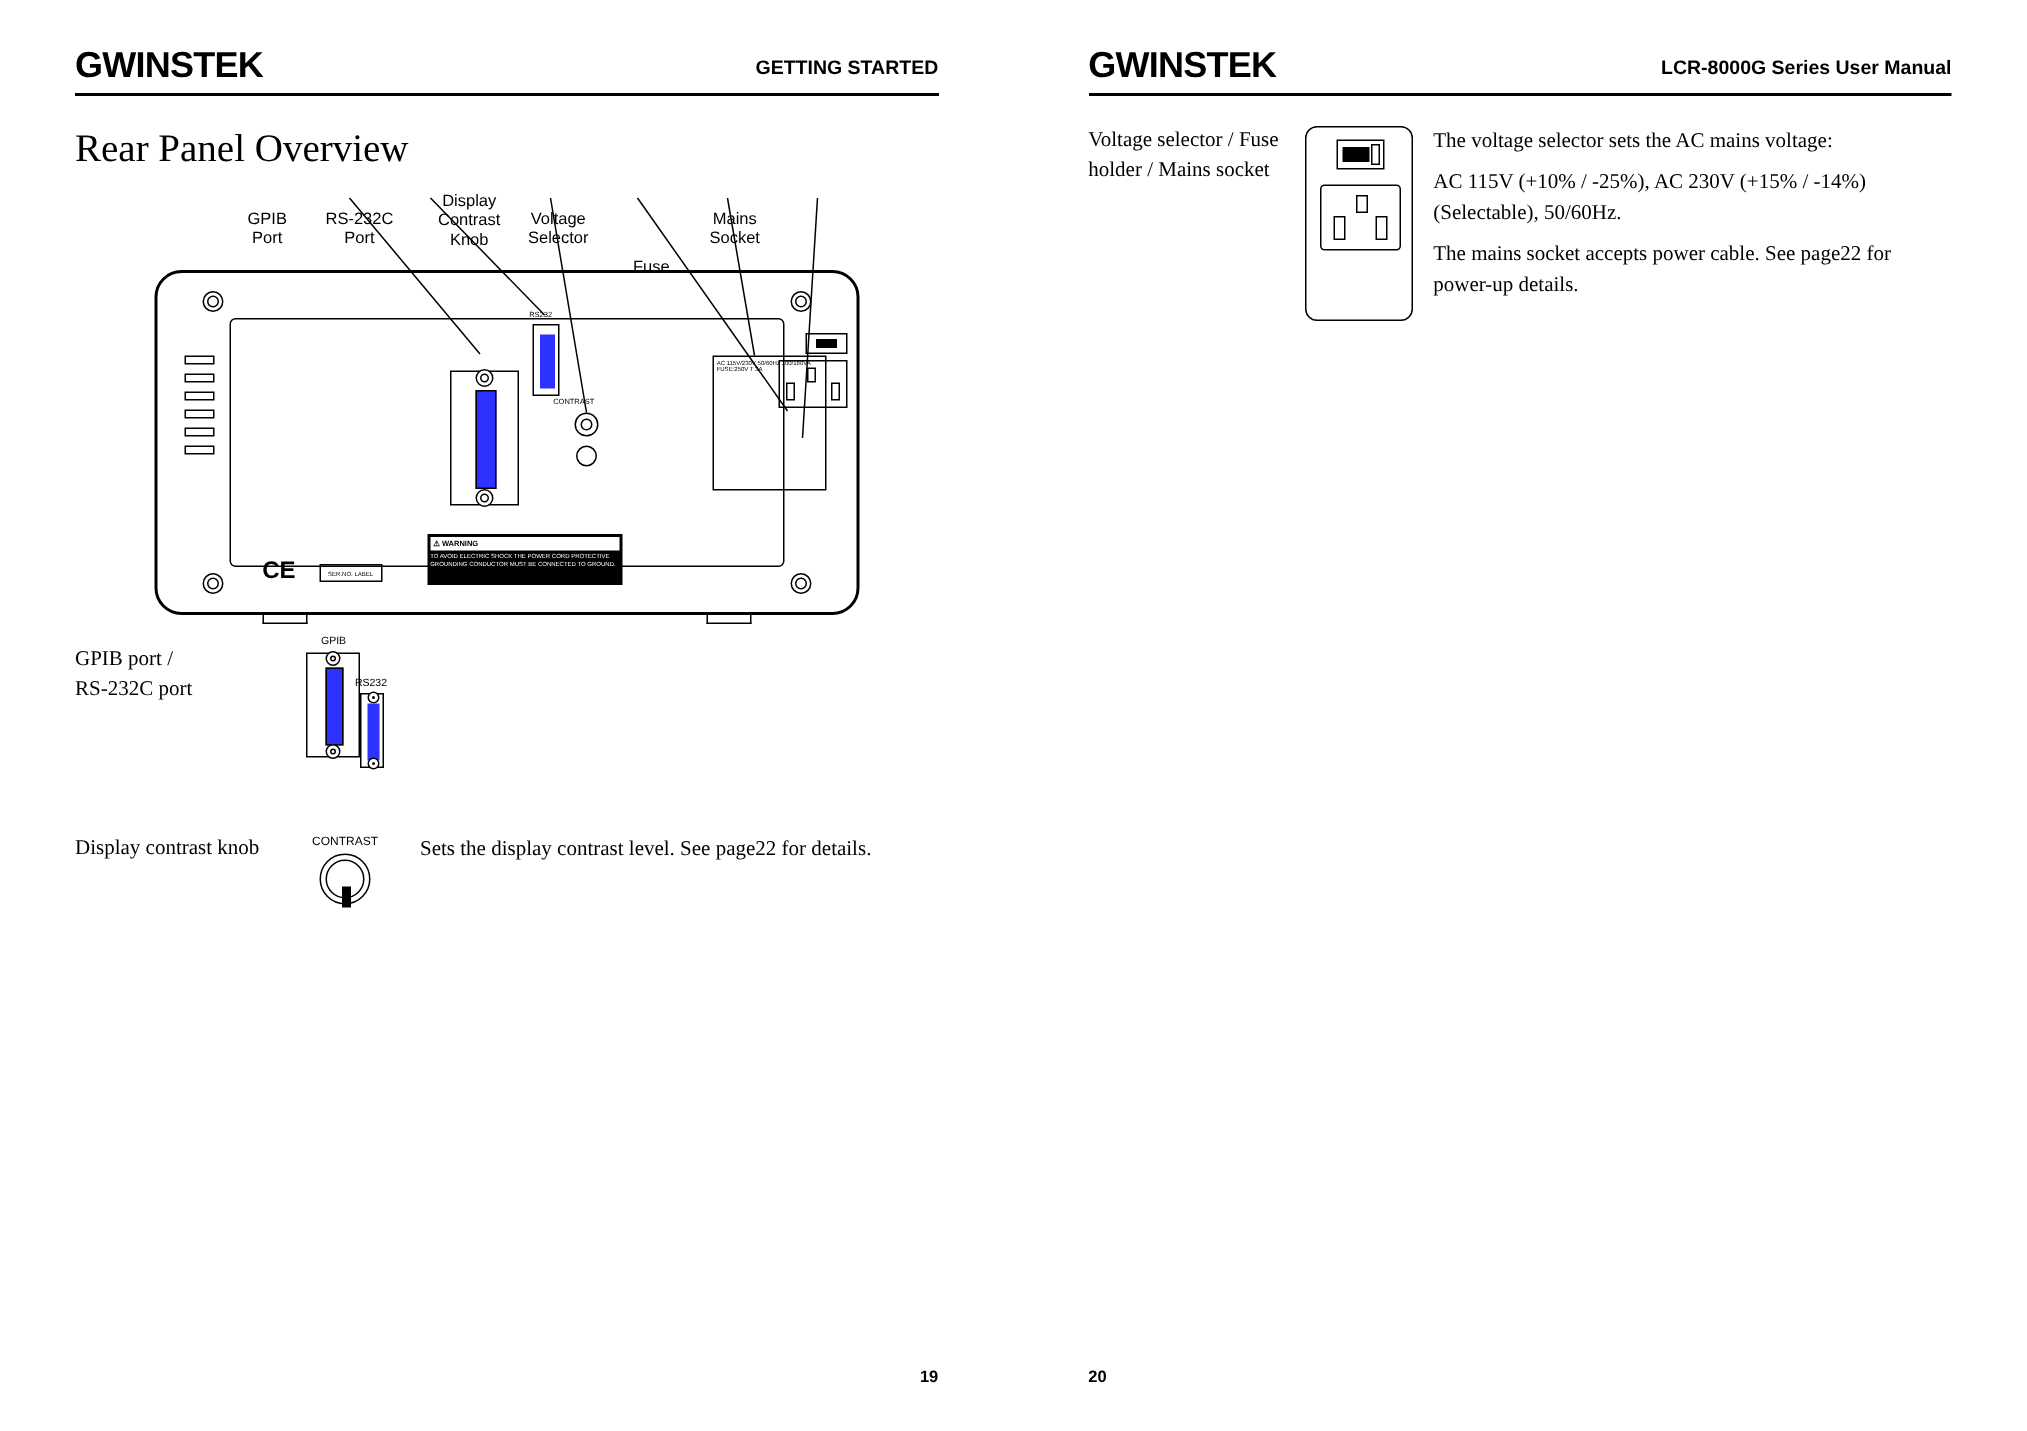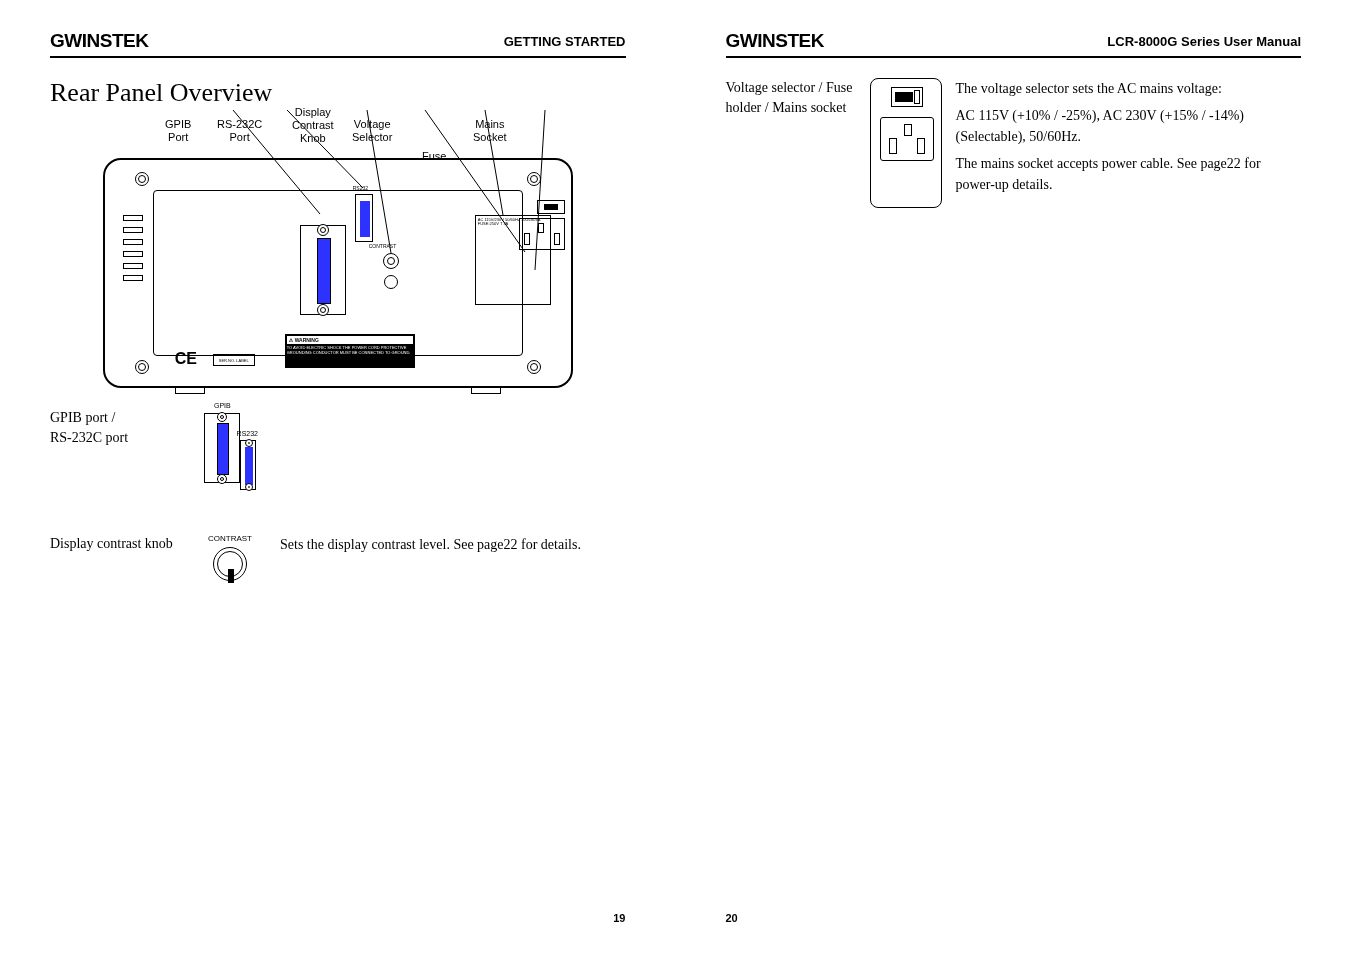--- a/index.html
+++ b/index.html
@@ -27,32 +27,33 @@
       display: flex;
       justify-content: space-between;
       align-items: center;
       border-bottom: 2px solid #000;
       padding-bottom: 4px;
       margin-bottom: 20px;
     }
     .brand {
       font-family: Arial, Helvetica, sans-serif;
       font-weight: 900;
-      font-size: 19px;
+      font-size: 24px;
       letter-spacing: -0.5px;
     }
     .header-title {
       font-family: Arial, Helvetica, sans-serif;
       font-size: 13px;
       font-weight: bold;
     }
     .section-title {
       font-family: Georgia, serif;
       font-size: 26px;
       font-weight: normal;
+      margin-bottom: 16px;
     }
     .diagram-container {
       margin: 0 0 20px 0;
     }
     .diagram-labels {
       font-family: Arial, Helvetica, sans-serif;
       font-size: 11px;
       position: relative;
       height: 50px;
     }

